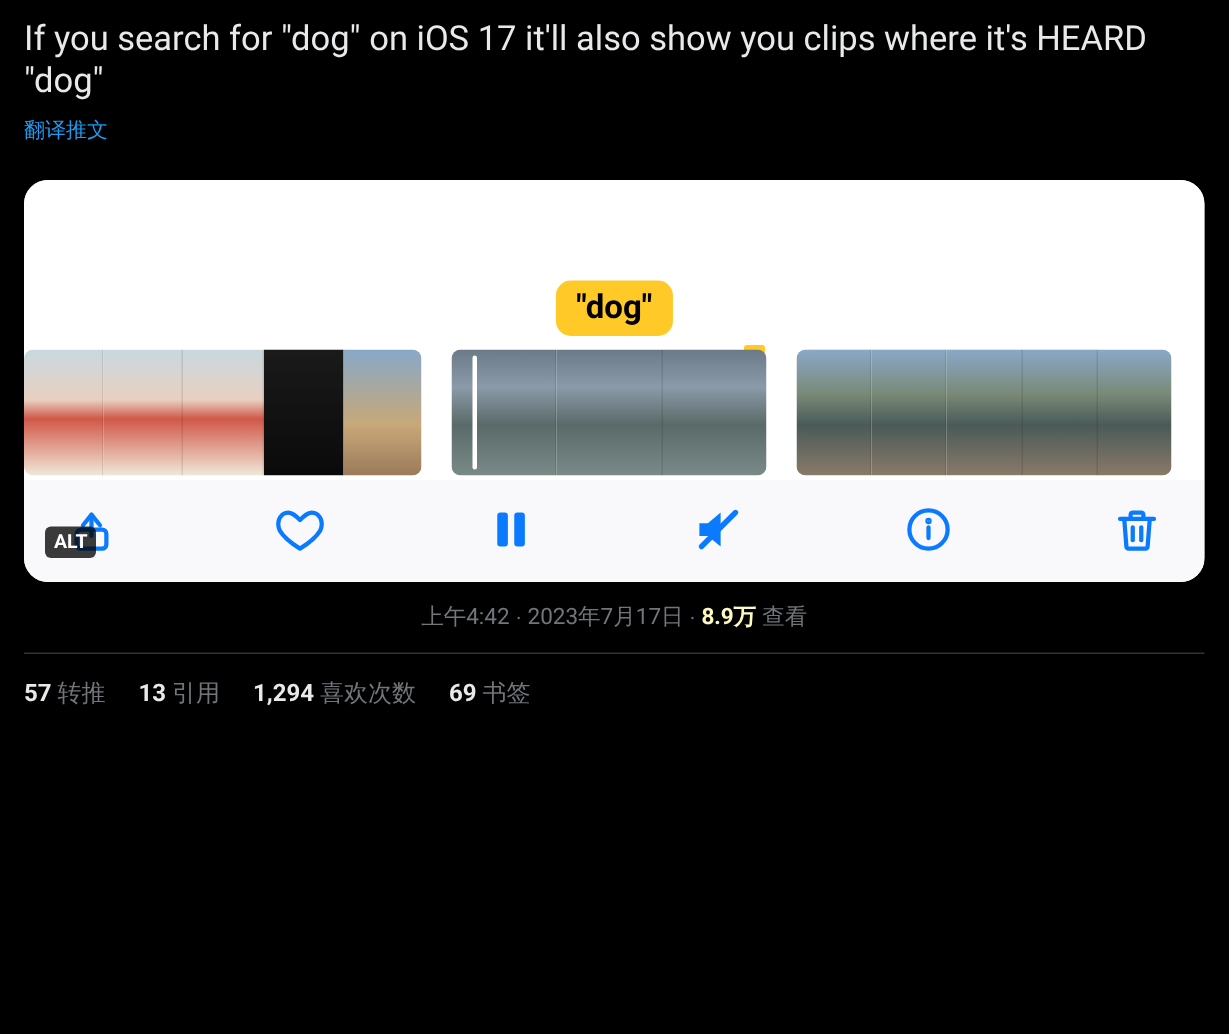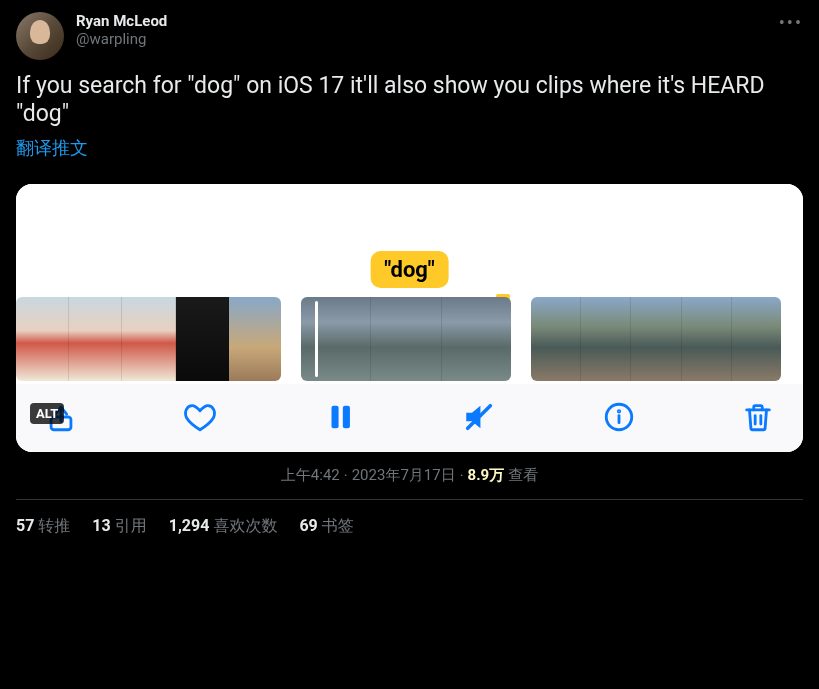--- a/index.html
+++ b/index.html
@@ -57,21 +57,21 @@
   }
   .tweet-text {
     font-size: 23px;
     line-height: 28px;
     color: #e7e9ea;
     margin-bottom: 8px;
     word-wrap: break-word;
   }
   .translate-link {
     color: #1d9bf0;
-    font-size: 18px;
+    font-size: 14px;
     cursor: pointer;
     margin-bottom: 12px;
     display: inline-block;
   }
   .media-card {
     border-radius: 16px;
     overflow: hidden;
     background: #fff;
     position: relative;
     margin-top: 12px;
@@ -165,21 +165,21 @@
     color: #0a7aff;
     cursor: pointer;
     display: flex;
     align-items: center;
     justify-content: center;
   }
   .tb-icon svg { width: 100%; height: 100%; }
   .alt-badge {
     position: absolute;
     left: 14px;
-    bottom: 28px;
+    bottom: 16px;
     background: rgba(0,0,0,0.77);
     color: #fff;
     font-size: 13px;
     font-weight: 700;
     padding: 3px 6px;
     border-radius: 4px;
     cursor: pointer;
   }
   .meta-row {
     margin-top: 14px;
@@ -210,28 +210,20 @@
     font-weight: 700;
     margin-right: 4px;
   }
   .stat { cursor: pointer; }
 </style>
 </head>
 <body>
 
 <div class="tweet">
 
-  <div class="header">
-    <div class="avatar"></div>
-    <div class="names">
-      <div class="display-name">Ryan McLeod</div>
-      <div class="handle">@warpling</div>
-    </div>
-    <div class="more-icon">•••</div>
-  </div>
 
   <div class="tweet-text">If you search for "dog" on iOS 17 it'll also show you clips where it's HEARD "dog"</div>
 
   <span class="translate-link">翻译推文</span>
 
   <div class="media-card">
     <div class="media-top">
       <div class="bubble">"dog"</div>
       <div class="scrubber-marker"></div>
     </div>

